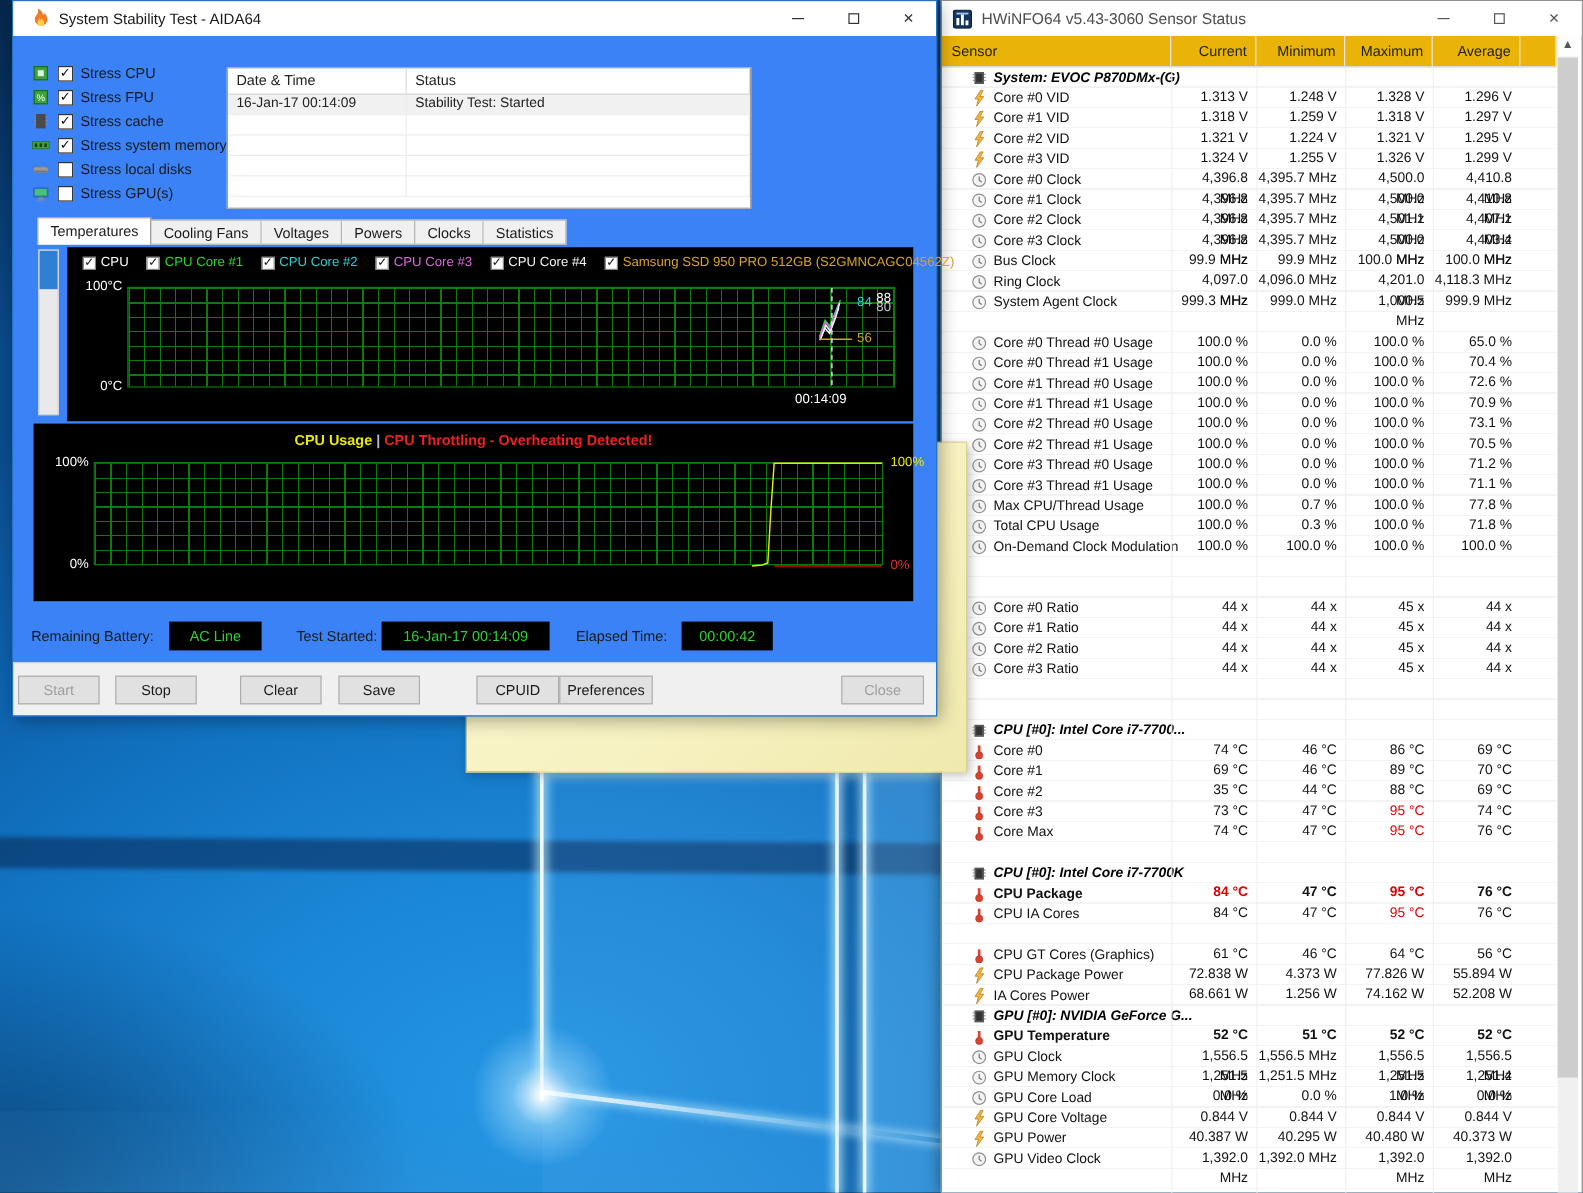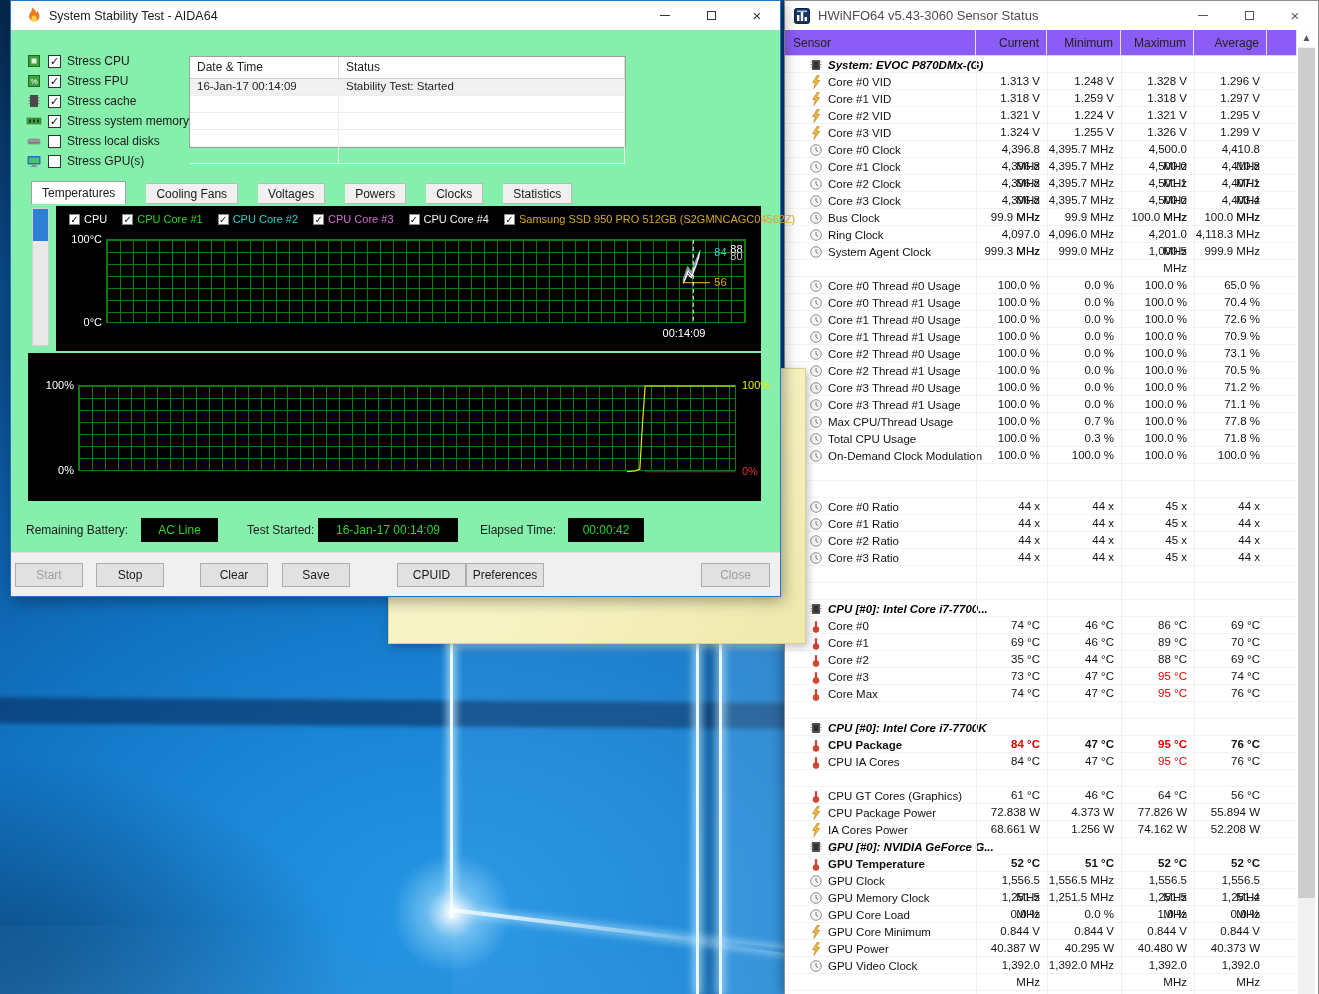--- a/index.html
+++ b/index.html
@@ -42,40 +42,40 @@
 
   
   .titlebar { position:absolute; left:0; top:0; right:0; height:29px; background:#fff; display:flex; align-items:center; }
   .t-controls { position:absolute; right:0; top:0; height:29px; display:flex; }
   .t-btn { width:46px; height:29px; display:flex; align-items:center; justify-content:center; }
   .g-min { width:10px; height:1px; background:#333; }
   .g-max { width:9px; height:9px; border:1px solid #333; }
   .g-close { font-size:15px; color:#333; line-height:1; }
 
   
-  .aida { position:absolute; left:10px; top:0; width:771px; height:597px; background:#86efac;
+  .aida { position:absolute; left:10px; top:0; width:771px; height:597px; background:#3b82f6;
     border:1px solid #2573c6; z-index:3; box-shadow:3px 4px 14px rgba(0,0,0,.35); }
   .aida .title-text { font-size:12.5px; color:#1a1a1a; margin-left:8px; }
   .aida-icon { margin-left:12px; width:18px; height:18px; }
 
   .stress { position:absolute; left:14px; top:50px; width:165px; }
   .stress-row { display:flex; align-items:center; height:20px; }
   .sicon { width:17px; height:16px; display:inline-flex; align-items:center; justify-content:center; }
   .cb { width:13px; height:13px; border:1px solid #333; background:#fff; margin:0 6px 0 6px;
     font-size:11px; line-height:11px; text-align:center; color:#111; }
   .stress-label { font-size:12px; color:#1a1a1a; }
 
-  .logtbl { position:absolute; left:178px; top:55px; width:437px; height:92px; border:1px solid #a0a0a0; background:#fff; }
+  .logtbl { position:absolute; left:178px; top:55px; width:437px; height:118px; border:1px solid #a0a0a0; background:#fff; }
   .log-head { display:grid; grid-template-columns:149px 1fr; height:22px; border-bottom:1px solid #cfcfcf; }
   .log-head div { font-size:12px; color:#222; padding:3px 0 0 7px; border-right:1px solid #dcdcdc; }
   .log-row { display:grid; grid-template-columns:149px 1fr; height:17px; }
   .log-row.filled { background:#f1f1f1; }
   .log-row div { font-size:11.5px; color:#222; padding:1px 0 0 7px; border-right:1px solid #ededed; border-bottom:1px solid #ededed; overflow:hidden; white-space:nowrap; }
 
-  .tabbar { position:absolute; left:20px; top:180px; height:23px; display:flex;gap:20px; }
+  .tabbar { position:absolute; left:20px; top:180px; height:23px; display:flex; }
   .tab { height:21px; margin-top:2px; line-height:20px; padding:0 10px; font-size:12px; color:#1a1a1a;
     background:#f0f0f0; border:1px solid #b9b9b9; border-left:none; }
   .tab:first-child { border-left:1px solid #b9b9b9; }
   .tab.active { background:#fff; height:23px; margin-top:0; line-height:22px; border:1px solid #a0a0a0; border-bottom:none; position:relative; z-index:1; }
 
   .chart-scroll { position:absolute; left:21px; top:207px; width:17px; height:138px; background:#e9e9e9; border:1px solid #d2d2d2; }
   .chart-scroll .thumb { position:absolute; left:0; top:0; width:15px; height:32px; background:#2f80d4; }
 
   .panel { position:absolute; background:#000; }
   #temp-panel { left:45px; top:205px; width:705px; height:145px; }
@@ -106,21 +106,21 @@
   .btn { position:absolute; top:10px; height:24px; background:#e1e1e1; border:1px solid #adadad;
     font-size:12px; color:#1a1a1a; display:flex; align-items:center; justify-content:center; }
   .btn.disabled { color:#9f9f9f; }
 
   
   .hwinfo { position:absolute; left:784px; top:0; width:535px; height:994px; background:#fff;
     border:1px solid #8f8f8f; border-bottom:none; z-index:1; box-shadow:-3px 0 10px rgba(0,0,0,.3);text-decoration:underline; }
   .hwinfo .title-text { font-size:13px; color:#4d4d4d; margin-left:8px; }
   .hw-appicon { margin-left:9px; width:16px; height:16px; }
   .hw-header { position:absolute; left:0; top:29px; width:512px; height:26px; display:grid;
-    grid-template-columns:191px 71px 74px 73px 73px 30px; background:#8b5cf6; border-bottom:1px solid #d8d8d8; }
+    grid-template-columns:191px 71px 74px 73px 73px 30px; background:#eab308; border-bottom:1px solid #d8d8d8; }
   .hw-header div { font-size:12px; color:#222; padding-top:6px; border-right:1px solid #e4e4e4; }
   .hw-h-sensor { padding-left:8px; }
   .hw-h-val { text-align:right; padding-right:7px; }
   .hw-rows { position:absolute; left:0; top:55px; width:512px; height:939px; overflow:hidden;
     background-image:repeating-linear-gradient(to bottom, transparent 0 16px, #f3f3f3 16px 17px); }
   .hw-row { display:grid; grid-template-columns:191px 71px 74px 73px 73px; height:17px; align-items:center; }
   .hw-row.bold { font-weight:700; }
   .hw-cell-label { display:flex; align-items:center; padding-left:24px; white-space:nowrap; overflow:visible; font-size:11.5px; color:#111; }
   .hw-row.group .hw-cell-label { font-weight:700; font-style:italic; font-size:11.5px; color:#000; }
   .hw-ico { width:14px; height:14px; margin-right:5px; flex:0 0 14px; display:inline-flex; }
@@ -919,21 +919,21 @@
           <div class="hw-val">1.0 %</div>
           <div class="hw-val">0.0 %</div>
         </div>
         <div class="hw-row">
           <div class="hw-cell-label">
             <span class="hw-ico">
               <svg viewBox="0 0 14 14" width="14" height="14">
                 <polygon points="8,0.5 3.5,7.5 6.3,7.5 4.8,13.5 10.8,5.5 7.6,5.5 10.3,0.5" fill="#f6b73c" stroke="#a8771c" stroke-width="0.6"></polygon>
               </svg>
             </span>
-            <span>GPU Core Minimum</span>
+            <span>GPU Core Voltage</span>
           </div>
           <div class="hw-val">0.844 V</div>
           <div class="hw-val">0.844 V</div>
           <div class="hw-val">0.844 V</div>
           <div class="hw-val">0.844 V</div>
         </div>
         <div class="hw-row">
           <div class="hw-cell-label">
             <span class="hw-ico">
               <svg viewBox="0 0 14 14" width="14" height="14">
@@ -1158,20 +1158,25 @@
           </svg>
       <span class="ann" style="color: rgb(44, 207, 207); left: 607.28px; top: 6.44px;">84</span>
           <span class="ann" style="color: rgb(255, 255, 255); left: 623.28px; top: 3.08px;">88</span>
           <span class="ann" style="color: rgb(200, 200, 200); left: 623.28px; top: 9.8px;">80</span>
           <span class="ann" style="color: rgb(216, 164, 39); left: 607.28px; top: 35.84px;">56</span>
         </div>
       <span class="axis-lab" style="left:593px; top:121px; width:70px; text-align:center;">00:14:09</span>
     </div>
 
     <div class="panel" id="usage-panel">
+      <div class="usage-title">
+        <span style="color:#e8e800">CPU Usage</span>
+        <span style="color:#bbbbbb">|</span>
+        <span style="color:#ee2222">CPU Throttling - Overheating Detected!</span>
+      </div>
       <span class="axis-lab" style="left:8px; top:26px; width:38px; text-align:right;">100%</span>
       <span class="axis-lab" style="left:8px; top:111px; width:38px; text-align:right;">0%</span>
       <div class="plot" id="usage-plot">
         <svg id="usage-svg" viewBox="0 0 658 86" preserveAspectRatio="none">
             <polyline points="549.4,86.0 558.0,85.1 562.6,83.4 565.2,38.7 567.9,0.0 658.0,0.0" fill="none" stroke="#e8e800" stroke-width="1.2"></polyline>
             <polyline points="567.9,86.0 658.0,86.0" fill="none" stroke="#cc1111" stroke-width="1.2"></polyline>
           </svg>
       <span class="ann" style="color: rgb(232, 232, 0); left: 663px; top: -7px;">100%</span>
           <span class="ann" style="color: rgb(224, 48, 48); left: 663px; top: 79px;">0%</span>
         </div>

